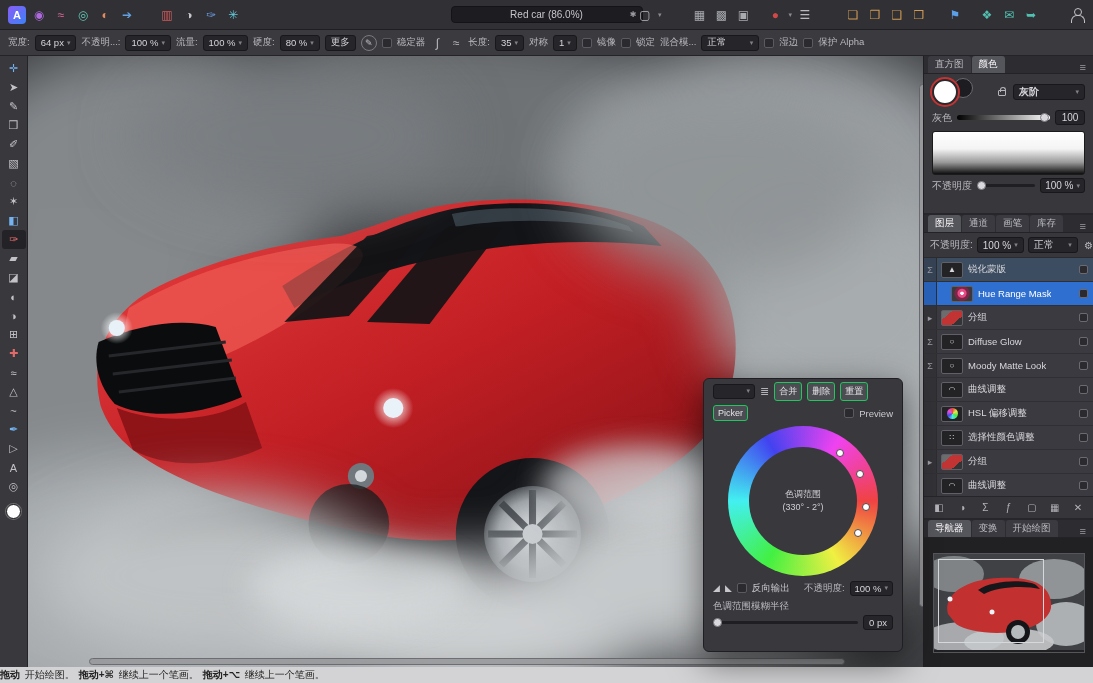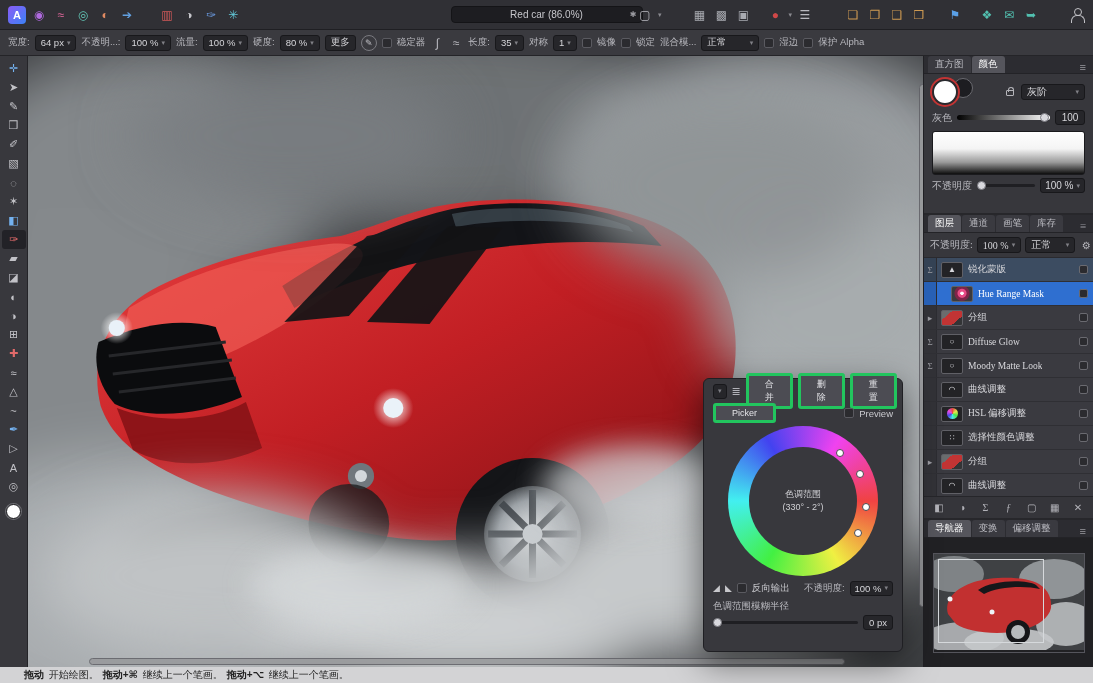--- a/index.html
+++ b/index.html
@@ -83,21 +83,21 @@
 .knob { position:absolute; top:-3px; width:9px; height:9px; border-radius:50%; background:#d9d9de;
   border:1px solid #7b7b82; }
 .gslider { position:relative; flex:1; height:5px; border-radius:3px; background:linear-gradient(to right,#000,#fff); }
 .gslider .knob { top:-2px; }
 .valbox { background:#26262a; border:1px solid #18181b; border-radius:3px; height:15px; min-width:30px;
   display:flex; align-items:center; justify-content:center; gap:3px; padding:0 4px; color:#d6d6da; flex:none; }
 #gray-field { height:44px; margin:3px 8px; border:1px solid #1a1a1d; border-radius:3px;
   background:linear-gradient(180deg,#ffffff 0%,#f4f4f4 40%,#9a9a9a 72%,#0e0e0e 100%); }
 
 
-#layers-panel { height:303px; display:flex; flex-direction:column;font-family:Liberation Serif, serif; }
+#layers-panel { height:303px; display:flex; flex-direction:column; }
 .lcontrols { display:flex; align-items:center; gap:4px; padding:3px 6px; background:#37373c;
   border-bottom:1px solid #2a2a2f; }
 #layer-list { flex:1; background:#3a3a40; overflow:hidden; }
 .lrow { display:flex; align-items:center; height:24px; border-bottom:1px solid #2f2f34; position:relative; }
 .lrow .gutter { width:13px; height:100%; display:flex; align-items:center; justify-content:center;
   color:#9a9aa0; font-size:9px; background:rgba(0,0,0,0.13); border-right:1px solid #2c2c31; flex:none; }
 .lrow.parent { background:#3c4c61; }
 .lrow.active { background:#2f6fd0; color:#fff; }
 .lrow.active .llabel { color:#ffffff; }
 .indent { width:10px; flex:none; }
@@ -126,43 +126,43 @@
 
 
 #dialog { position:absolute; left:703px; top:378px; width:200px; height:274px; background:#38383d;
   border:1px solid #1f1f23; border-radius:6px; box-shadow:0 10px 34px rgba(0,0,0,.55); z-index:40;
   font-size:9.5px; }
 .dlg-title { height:20px; background:#2e2e33; border-radius:6px 6px 0 0; display:flex; align-items:center;
   padding:0 6px; position:relative; border-bottom:1px solid #242428; }
 .lt { width:7px; height:7px; border-radius:50%; background:#55555a; margin-right:4px; flex:none; }
 .dlg-title-text { position:absolute; left:0; right:0; text-align:center; color:#cfcfd3; font-size:9.5px; }
 .dlg-row { display:flex; align-items:center; gap:5px; padding:0 9px; height:22px; }
-.dbtn { background:#4c4c53; border:3px solid #22c55e; border-radius:3px; color:#e2e2e6;
-  font-size:9px; padding:2px 16px; font-family:inherit; }
+.dbtn { background:#4c4c53; border:1px solid #22c55e; border-radius:3px; color:#e2e2e6;
+  font-size:9px; padding:2px 4px; font-family:inherit; }
 .sel-sm { width:42px; height:15px; background:#26262a; border:1px solid #18181b; border-radius:3px;
   display:flex; align-items:center; justify-content:flex-end; padding:0 4px; }
 .menu-ic { color:#b2b2b8; font-size:11px; }
 .spacer { flex:1; }
 #wheel-wrap { display:flex; justify-content:center; padding:3px 0 2px 0; }
 #wheel { width:150px; height:150px; border-radius:50%; position:relative;
   background:conic-gradient(from 0deg,
     hsl(270,85%,60%),hsl(300,85%,60%),hsl(330,85%,60%),hsl(0,85%,60%),hsl(30,85%,60%),hsl(60,85%,60%),
     hsl(90,85%,60%),hsl(120,85%,60%),hsl(150,85%,60%),hsl(180,85%,60%),hsl(210,85%,60%),hsl(240,85%,60%),hsl(270,85%,60%)); }
 #wheel::after { content:""; position:absolute; inset:21px; border-radius:50%; background:#38383d; }
 #wheel-center { position:absolute; inset:0; display:flex; flex-direction:column; align-items:center;
   justify-content:center; z-index:2; color:#cfcfd3; font-size:9px; line-height:13px; }
 .hdl { position:absolute; width:8px; height:8px; border-radius:50%; background:#ffffff;
   border:1px solid #4a4a50; z-index:3; }
 .h1{left:108px;top:23px;} .h2{left:128px;top:44px;} .h3{left:134px;top:77px;} .h4{left:126px;top:103px;}
 .tri { color:#c8c8cc; font-size:9px; }
 .dlg-label { padding:2px 9px 0 9px; color:#b8b8be; }
 
 
 #statusbar { position:absolute; left:0; right:0; bottom:0; height:16px; background:#d3d3d5;
-  color:#222; display:flex; align-items:center; padding:0 24px; font-size:10px; z-index:21; }
+  color:#222; display:flex; align-items:center; padding:0 0; font-size:10px; z-index:21; }
 #statusbar b { margin-right:2px; }
 #statusbar .seg { margin-right:4px; }
 </style>
 </head>
 <body>
 
 <div id="app">
 
   <div id="topbar">
     <div id="app-logo">A</div>
@@ -395,21 +395,21 @@
             <div id="color-tabs" style="display:flex;">
               <div class="ptab">直方图</div>
               <div class="ptab active">颜色</div>
             </div>
           <span class="pmenu">≡</span>
           </div>
         <div class="swatch-row">
           <div id="main-swatch"></div>
           <div id="alt-swatch"></div>
           <span class="lockicon"></span>
-          <span class="field" style="width:64px;justify-content:space-between;">
+          <span class="field" style="width:72px;justify-content:space-between;font-weight:bold;">
               <span>灰阶</span>
               <span class="dd">▾</span>
             </span>
         </div>
         <div class="slider-row">
           <span class="clabel">灰色</span>
           <div class="gslider">
               <div class="knob" style="right:1px;"></div>
             </div>
           <span class="valbox">100</span>
@@ -522,21 +522,21 @@
             <div class="act-icon">▦</div>
             <div class="act-icon">✕</div>
           </div>
       </div>
 
       <div id="nav-panel" class="panel">
         <div class="ptabbar">
             <div id="nav-tabs" style="display:flex;">
               <div class="ptab active">导航器</div>
               <div class="ptab">变换</div>
-              <div class="ptab">偏移调整</div>
+              <div class="ptab">开始绘图</div>
             </div>
           <span class="pmenu">≡</span>
           </div>
         <div id="nav-thumb-wrap">
           <div id="nav-thumb">
             <svg width="150" height="96" viewBox="0 0 150 96">
               <rect width="150" height="96" fill="#3f4144"></rect>
               <ellipse cx="20" cy="20" rx="30" ry="18" fill="#8b8f92" opacity="0.85"></ellipse>
               <ellipse cx="120" cy="25" rx="35" ry="20" fill="#9fa3a6" opacity="0.85"></ellipse>
               <ellipse cx="132" cy="70" rx="30" ry="22" fill="#b9bcbf" opacity="0.9"></ellipse>

